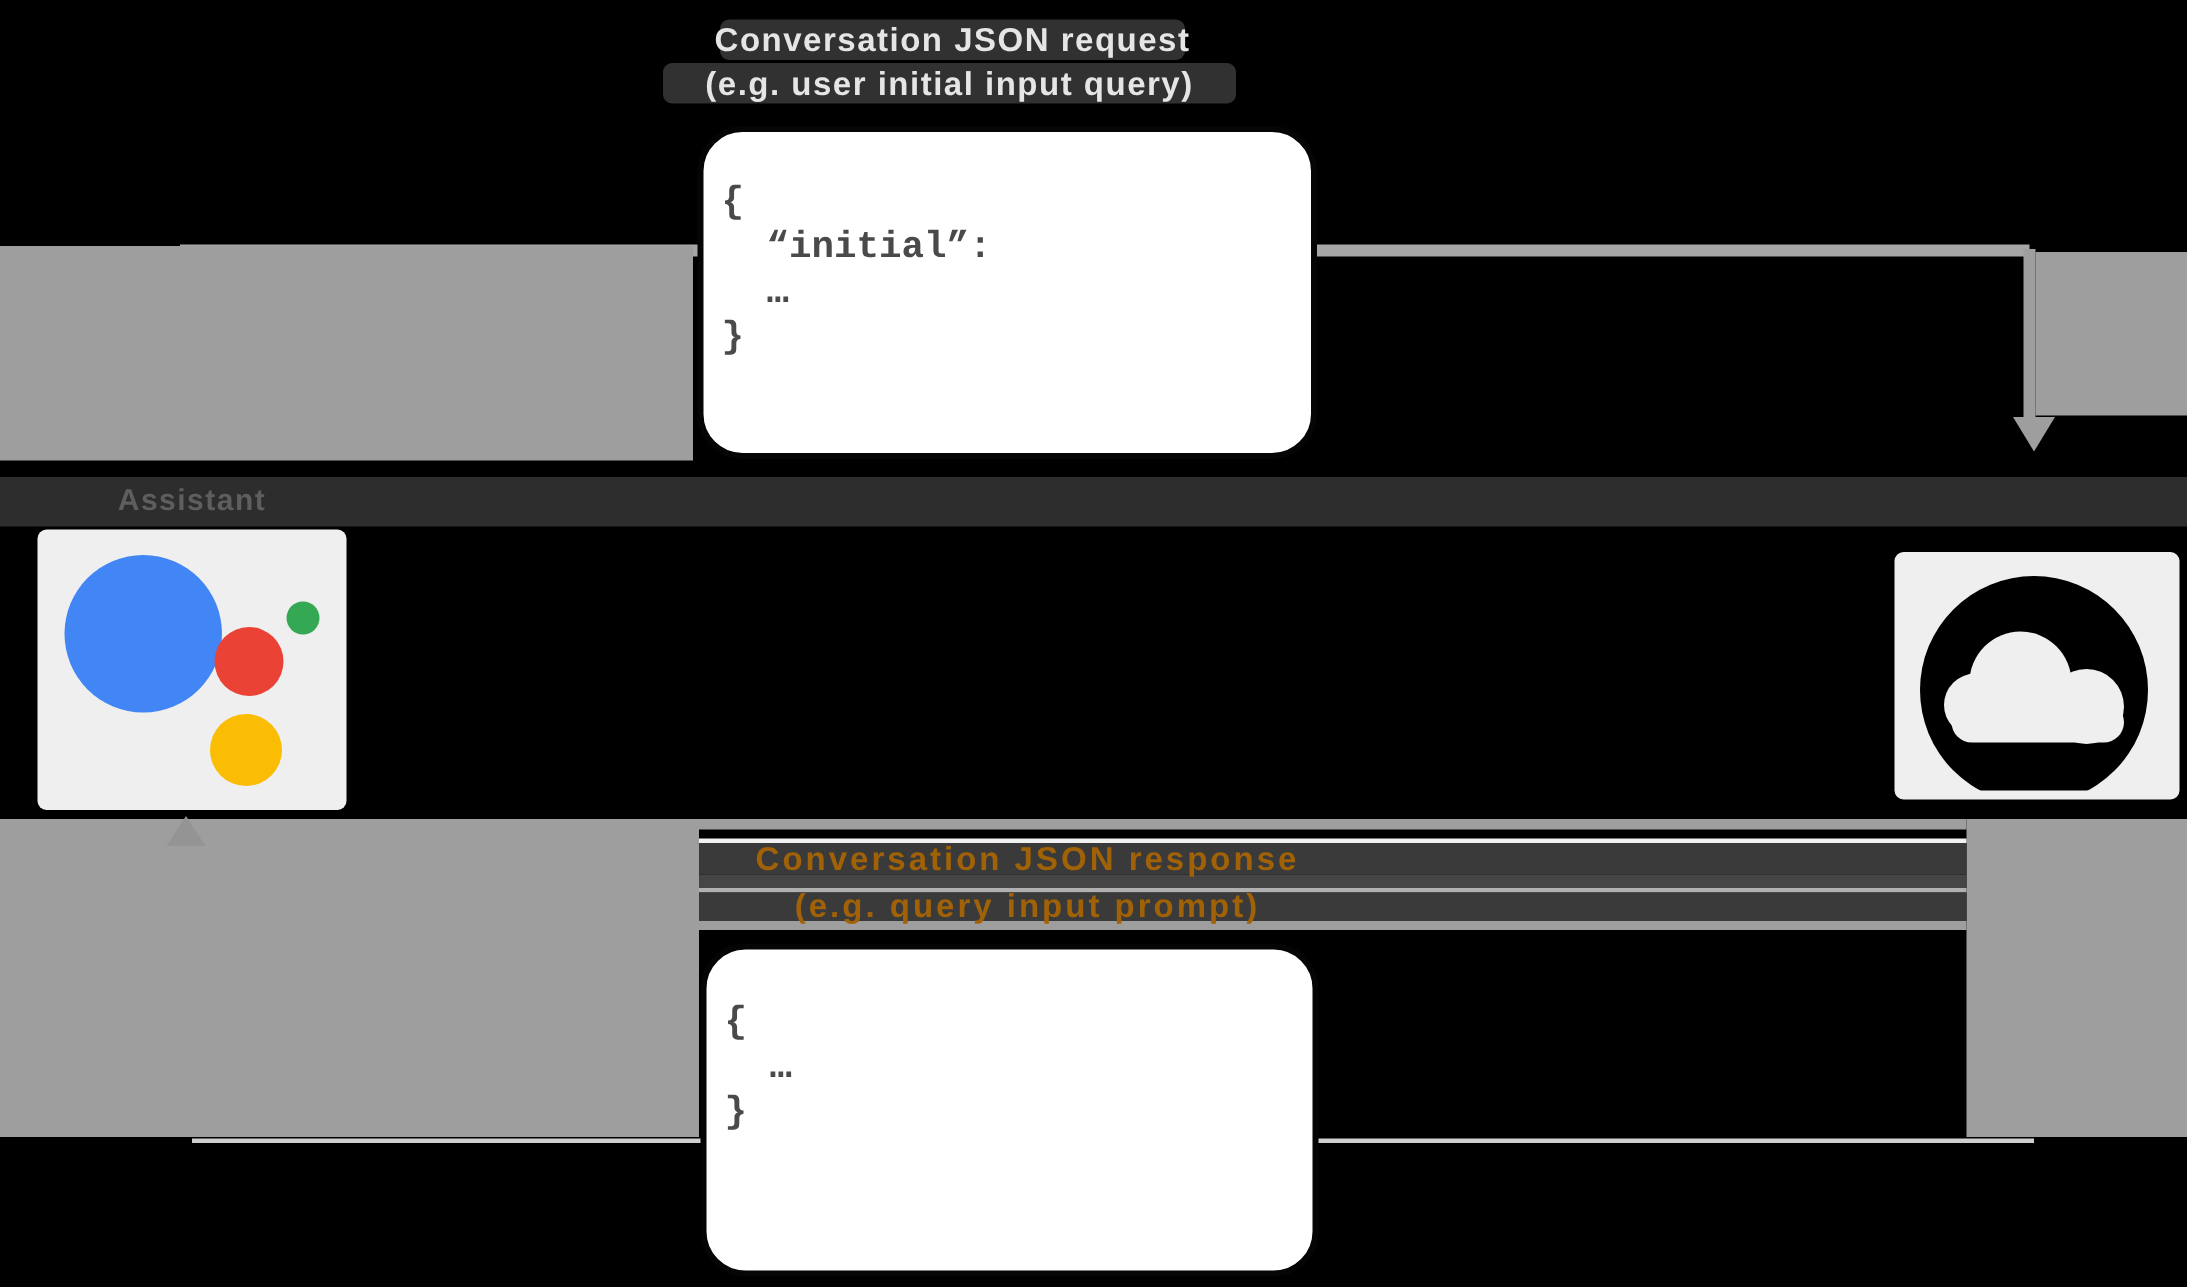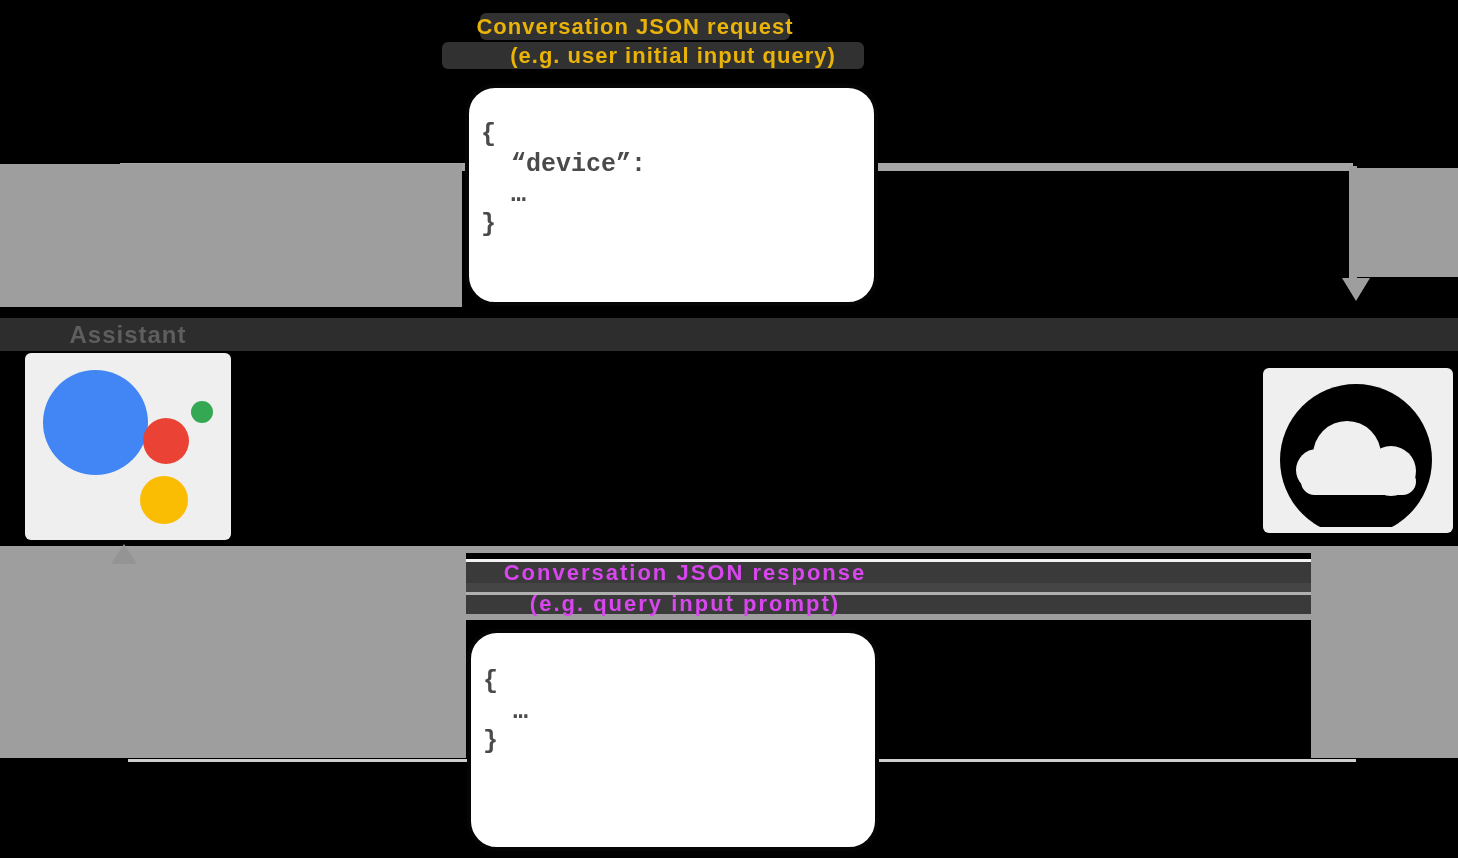--- a/index.html
+++ b/index.html
@@ -9,76 +9,76 @@
     background:#000;
     overflow:hidden;
     font-family:"Liberation Sans", sans-serif;
   }
   .abs{position:absolute;}
   .fill-gray{background:#9e9e9e;}
   .ghost-band{
     background:#313131;
     border-radius:6px;
     display:flex;align-items:center;justify-content:center;
-    color:#eab308;
+    color:#e5e5e5;
     font-weight:bold;font-size:22px;letter-spacing:1px;
     white-space:nowrap;
   }
   .code-box{
     background:#ffffff;
     border:4px solid #050505;
     border-radius:30px;
     box-sizing:border-box;
     color:#4a4a4a;
     font-family:"Liberation Mono","DejaVu Sans Mono",monospace;
     font-weight:bold;font-size:25px;line-height:30px;
   }
   .code-box .code-line{white-space:pre;}
   .label-band{background:#2d2d2d;}
   .node-label{
     display:flex;align-items:center;justify-content:center;
-    color:#5e5e5e;font-weight:bold;font-size:24px;letter-spacing:1px;
+    color:#5e5e5e;font-weight:bold;font-size:20px;letter-spacing:1px;
   }
   .panel{background:#efefef;border-radius:6px;}
   .circle{border-radius:50%;}
   .arrowhead-down{
     width:0;height:0;
     border-left:14px solid transparent;
     border-right:14px solid transparent;
     border-top:23px solid #9e9e9e;
   }
   .arrowhead-up{
     width:0;height:0;
     border-left:13px solid transparent;
     border-right:13px solid transparent;
     border-bottom:20px solid #949494;
   }
   .resp-label{
     display:flex;align-items:center;justify-content:center;
-    color:#d946ef;font-weight:bold;font-size:22px;letter-spacing:2px;
+    color:#a16207;font-weight:bold;font-size:22px;letter-spacing:2px;
     white-space:nowrap;z-index:5;text-align:right;
   }
 </style>
 </head>
 <body>
 
 <div id="canvas">
 
   <div class="abs ghost-band" style="left:480px;top:13px;width:310px;height:27px;">Conversation JSON request</div>
-  <div class="abs ghost-band" style="left:442px;top:42px;width:382px;height:27px;padding-left:40px;">(e.g. user initial input query)</div>
+  <div class="abs ghost-band" style="left:442px;top:42px;width:382px;height:27px;">(e.g. user initial input query)</div>
 
   <div class="abs" style="left:120px;top:163px;width:1233px;height:8px;background:#a6a6a6;"></div>
   <div class="abs fill-gray" style="left:0px;top:164px;width:462px;height:143px;"></div>
   <div class="abs fill-gray" style="left:1357px;top:168px;width:101px;height:109px;"></div>
   <div class="abs fill-gray" style="left:1349px;top:166px;width:8px;height:112px;"></div>
   <div class="abs arrowhead-down" style="left:1342px;top:278px;"></div>
 
   <div class="abs code-box" style="left:465px;top:84px;width:413px;height:222px;padding:32px 10px 0 12px;">
     <div class="code-line">{</div>
-    <div class="code-line">  “device”:</div>
+    <div class="code-line">  “initial”:</div>
     <div class="code-line">  …</div>
     <div class="code-line">}</div>
   </div>
 
   <div class="abs label-band" style="left:0;top:318px;width:1458px;height:33px;"></div>
   <div class="abs node-label" style="left:25px;top:318px;width:206px;height:33px;">Assistant</div>
 
   <div class="abs panel" style="left:25px;top:353px;width:206px;height:187px;">
     <div>
       <div class="abs circle" style="left:18px;top:17px;width:105px;height:105px;background:#4285f4;"></div>

